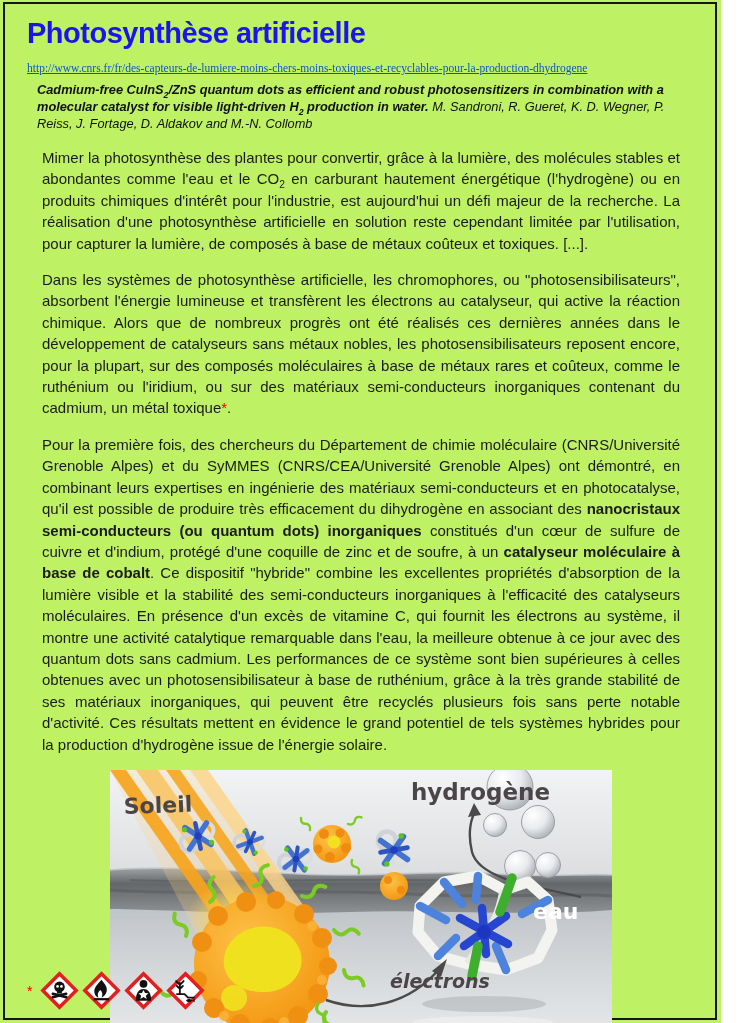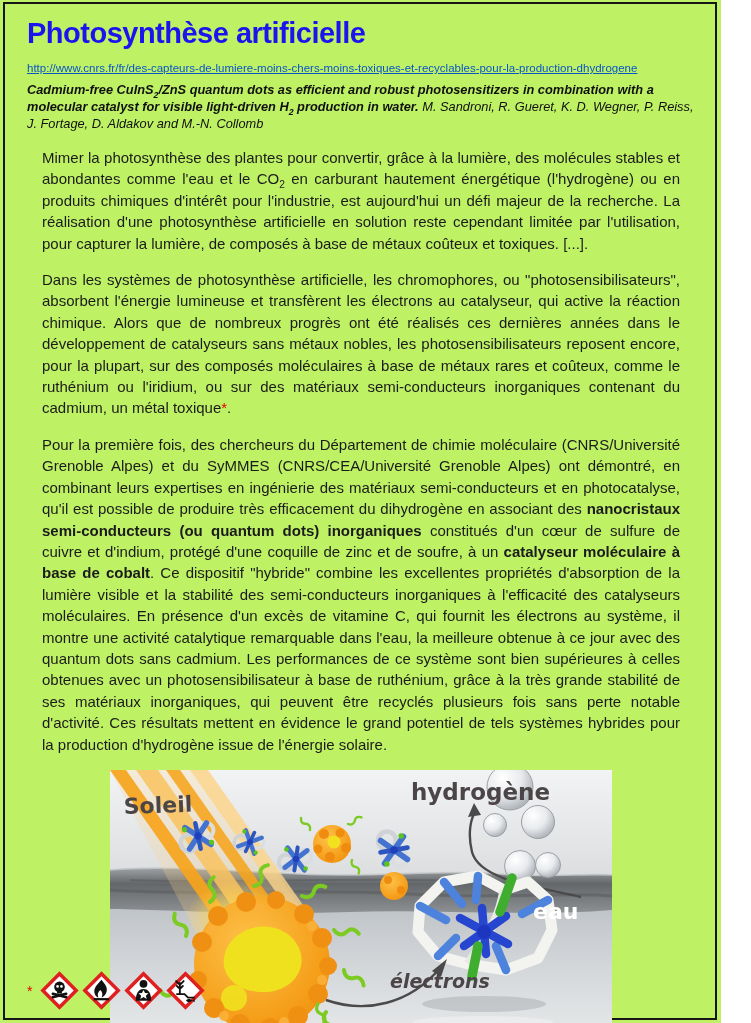--- a/index.html
+++ b/index.html
@@ -1,22 +1,22 @@
 <!DOCTYPE html>
 <html><head>
 <meta charset="utf-8">
 <style>
   html,body{margin:0;padding:0;background:#fff;}
   .page{position:relative;width:721px;height:1023px;background:#bef264;box-sizing:border-box;
         font-family:"Liberation Sans",sans-serif;overflow:hidden;}
   .page-border{position:absolute;left:3px;top:2px;right:4px;bottom:3px;border:2px solid #161616;pointer-events:none;}
   .content{position:relative;padding:16px 26px 0 27px;}
   h1.title{margin:0 0 11px 0;font-size:29px;line-height:34px;font-weight:bold;color:#1c13ee;letter-spacing:-.5px;}
-  a.url{display:block;font-size:11.5px;line-height:15px;color:#0a56c9;text-decoration:underline;margin:0 0 5px 0;white-space:nowrap;}
-  .citation{margin:0 0 13px 0;font-size:12.8px;line-height:17px;font-style:italic;color:#101010;}
+  a.url{display:block;font-size:11.5px;line-height:15px;color:#0a56c9;text-decoration:underline;margin:0 0 5px 0;white-space:nowrap;font-family:Liberation Serif, serif;}
+  .citation{margin:0 0 13px 10px;font-size:12.8px;line-height:17px;font-style:italic;color:#101010;}
   .citation .b{font-weight:bold;}
   .bodytext p{margin:15px;text-align:justify;font-size:15px;line-height:21.4px;color:#1b1b1b;}
   .b{font-weight:bold;}
   .red{color:#e50000;}
   sub{font-size:68%;line-height:0;}
   figure{margin:8px auto 0 auto;width:502px;}
   .illus{width:502px;height:277px;overflow:hidden;}
   figcaption{margin-top:6px;text-align:center;font-size:12.4px;color:#333;}
   .footnote{position:absolute;left:27px;right:8px;bottom:12px;display:flex;align-items:center;font-size:14.2px;color:#151515;}
   .footnote .fn-text{margin-left:3px;}

